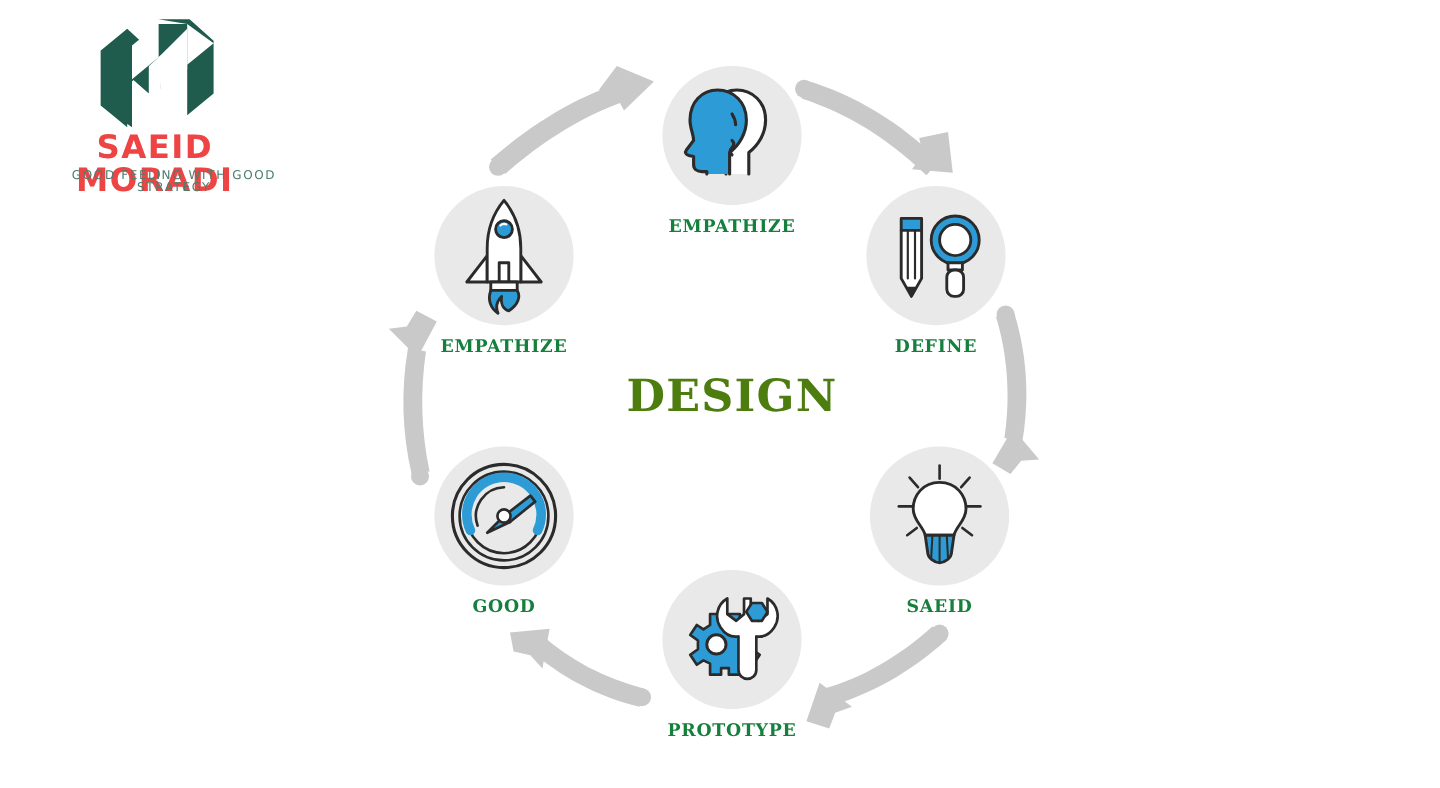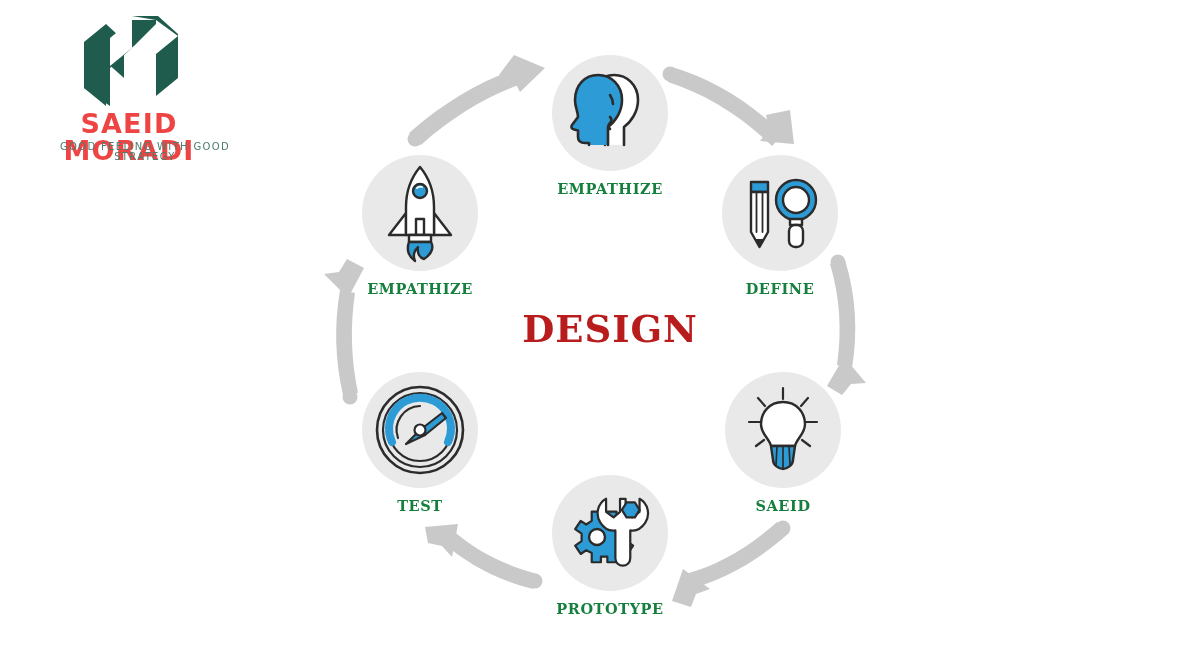--- a/index.html
+++ b/index.html
@@ -92,21 +92,21 @@
     left: 610px;
     top: 330px;
     transform: translate(-50%, -50%);
     width: 330px;
     text-align: center;
     font-family: "DejaVu Serif", "Liberation Serif", serif;
     font-weight: bold;
     font-size: 37px;
     line-height: 1.22;
     letter-spacing: 1px;
-    color: #b91c1c;
+    color: #4d7c0f;
   }
 
   
   #arrows-layer {
     position: absolute;
     left: 0; top: 0;
     width: 1200px;
     height: 657px;
     pointer-events: none;
   }
@@ -258,21 +258,21 @@
         <circle cx="58" cy="58" r="37" stroke-width="2.2"></circle>
         <circle cx="58" cy="58" r="31" stroke-width="2.2"></circle>
         <path d="M30 70 A31 31 0 1 1 86 70" stroke="#2d9cd6" stroke-width="8"></path>
         <path d="M36 66 A24 24 0 0 1 58 34" stroke="#2b2b2b" stroke-width="2.2"></path>
       </g>
       <path d="M58 58 L80 41 L84 46 L63 63 Z" fill="#2d9cd6" stroke="#2b2b2b" stroke-width="2.2" stroke-linejoin="round"></path>
       <path d="M44 72 L58 58 L63 63 Z" fill="#2d9cd6" stroke="#2b2b2b" stroke-width="2.2" stroke-linejoin="round"></path>
       <circle cx="58" cy="58" r="5.5" fill="#ffffff" stroke="#2b2b2b" stroke-width="2.2"></circle>
     </svg>
   </div>
-  <div class="stage-label">TEST</div>
+  <div class="stage-label">GOOD</div>
 </div>
 
 <div class="stage" style="left:420px; top:213px;">
   <div class="stage-disc">
     <svg width="116" height="116" viewBox="0 0 116 116">
       <g stroke="#2b2b2b" stroke-width="2.4" stroke-linejoin="round" stroke-linecap="round">
 
         <path d="M44 58 L27 80 L44 80 Z" fill="#ffffff"></path>
         <path d="M72 58 L89 80 L72 80 Z" fill="#ffffff"></path>
 

